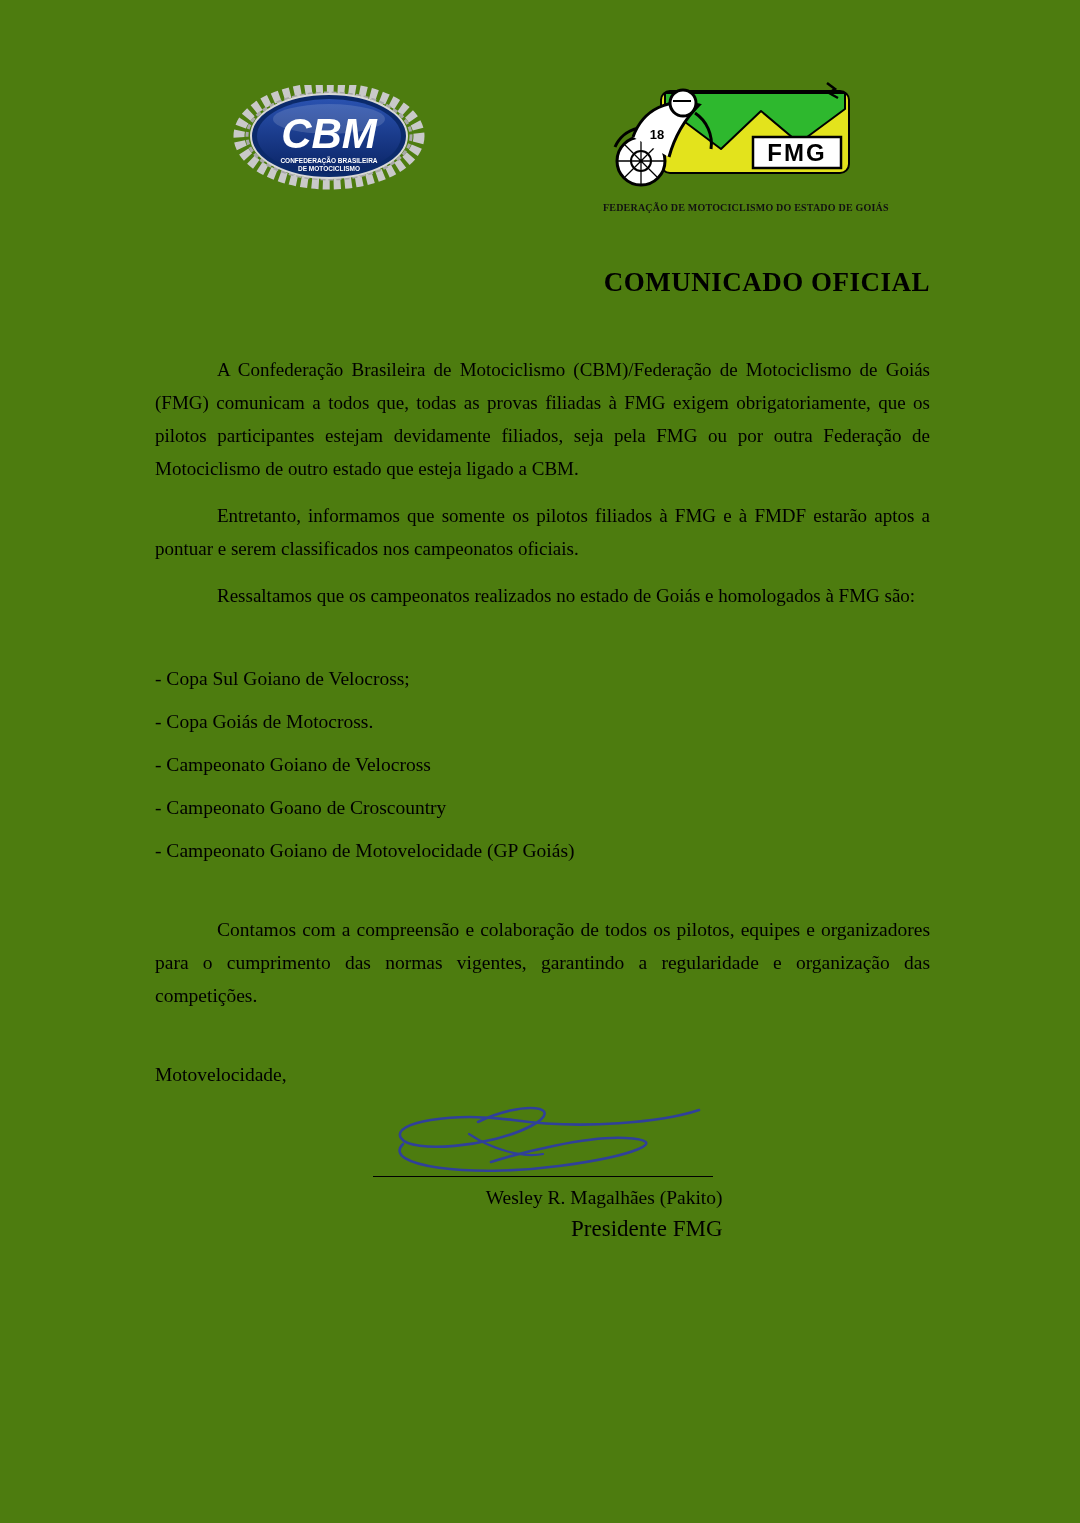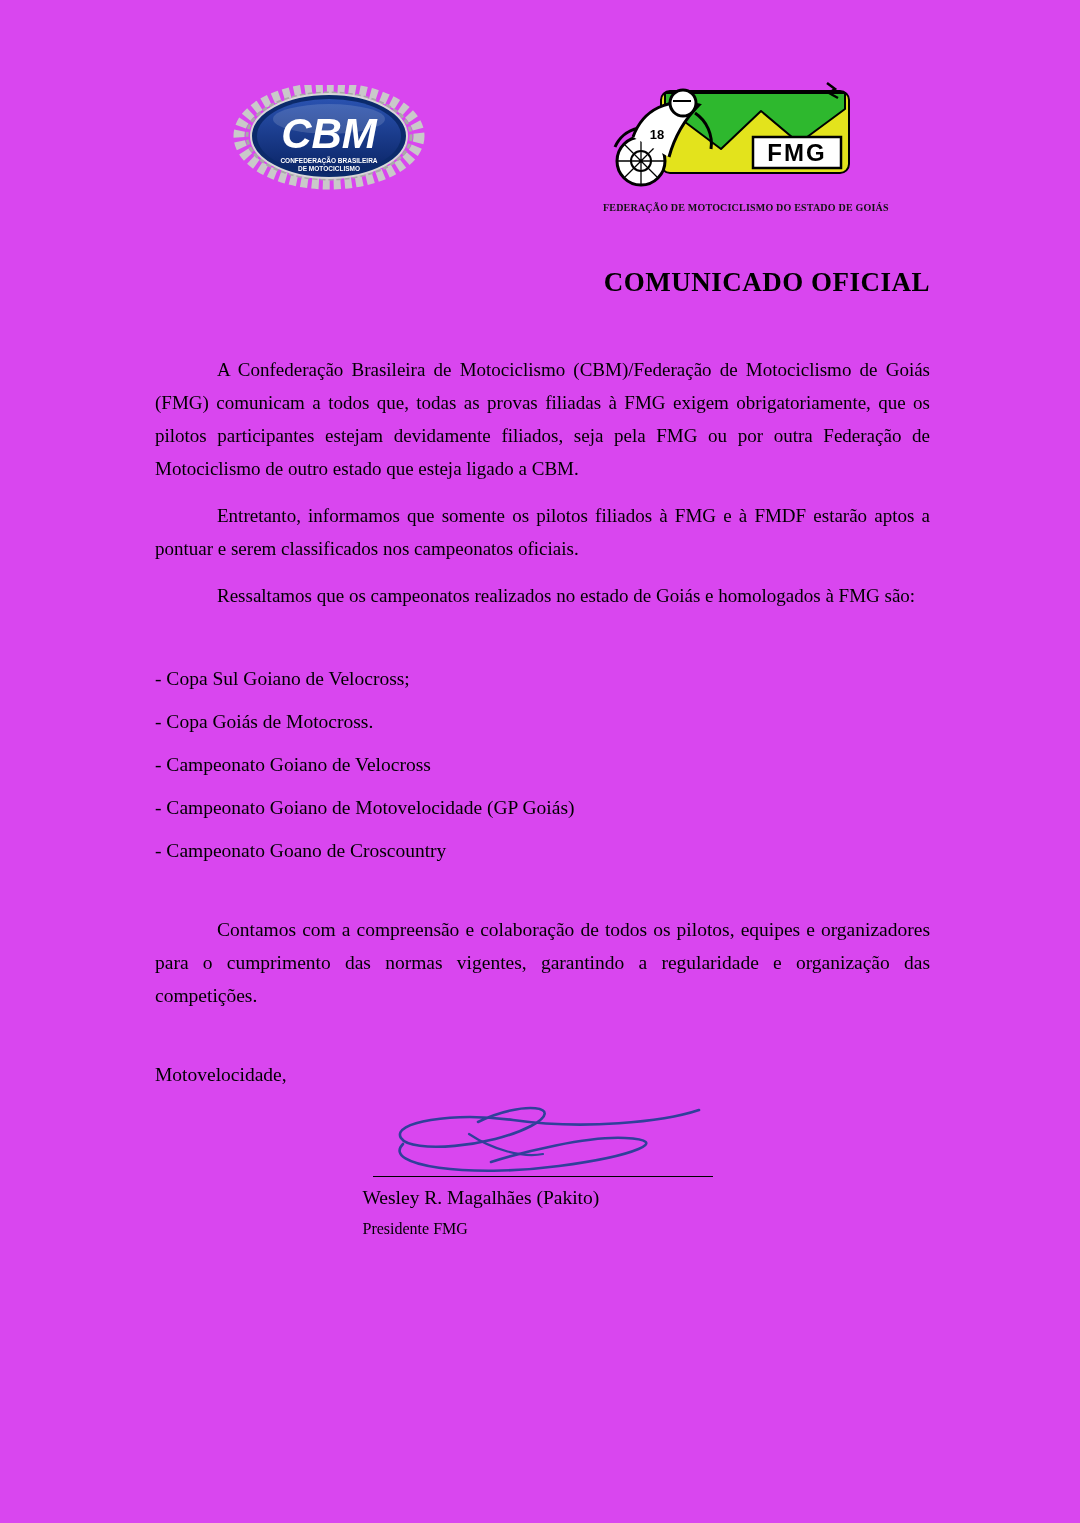--- a/index.html
+++ b/index.html
@@ -1,18 +1,18 @@
 <!DOCTYPE html>
 <html><head>
 <meta charset="utf-8">
 <style>
   * { margin:0; padding:0; box-sizing:border-box; }
   html,body { background:#e9e9e9; }
   .page {
-    width:1080px; height:1523px; margin:0 auto; background:#d946ef;
+    width:1080px; height:1523px; margin:0 auto; background:#4d7c0f;
     font-family:"Liberation Serif", serif; color:#000;
     position:relative; overflow:hidden;
   }
   .content { padding:85px 150px 0 155px; }
 
   
   .logos { position:relative; height:140px; }
   .cbm-logo { position:absolute; left:78px; top:0; width:192px; }
   .fmg-logo { position:absolute; left:448px; top:-6px; width:252px; text-align:right; }
   .fmg-caption {
@@ -38,25 +38,25 @@
     font-size:19.5px; line-height:33px; margin-bottom:10px;
   }
   .closing { margin-top:46px; }
   .closing p {
     font-size:19.5px; line-height:33px; text-align:justify;
     text-indent:62px;
   }
   .salutation { margin-top:52px; font-size:19.5px; }
 
   
-  .sig-block { width:360px; margin:6px auto 0; text-align:left; }
+  .sig-block { width:360px; margin:6px auto 0; text-align:right; }
   .sig-scribble { display:block; margin:0 auto -8px; }
   .sig-line { border-top:1.5px solid #000; width:340px; margin:0 auto; }
   .sig-name { font-size:19.5px; line-height:31px; margin-top:5px; }
-  .sig-title { font-size:16px; line-height:31px; }
+  .sig-title { font-size:23px; line-height:31px; }
 </style>
 </head>
 <body>
 
 <div class="page">
   <div class="content">
 
     <div class="logos">
 
       <div class="cbm-logo">
@@ -111,22 +111,22 @@
     <div class="body-text">
       <p>A Confederação Brasileira de Motociclismo (CBM)/Federação de Motociclismo de Goiás (FMG) comunicam a todos que, todas as provas filiadas à FMG exigem obrigatoriamente, que os pilotos participantes estejam devidamente filiados, seja pela FMG ou por outra Federação de Motociclismo de outro estado que esteja ligado a CBM.</p>
       <p>Entretanto, informamos que somente os pilotos filiados à FMG e à FMDF estarão aptos a pontuar e serem classificados nos campeonatos oficiais.</p>
       <p>Ressaltamos que os campeonatos realizados no estado de Goiás e homologados à FMG são:</p>
     </div>
 
     <div class="champ-list">
       <div>- Copa Sul Goiano de Velocross;</div>
       <div>- Copa Goiás de Motocross.</div>
       <div>- Campeonato Goiano de Velocross</div>
+      <div>- Campeonato Goano de Croscountry</div>
       <div>- Campeonato Goiano de Motovelocidade (GP Goiás)</div>
-      <div>- Campeonato Goano de Croscountry</div>
     </div>
 
     <div class="closing">
       <p>Contamos com a compreensão e colaboração de todos os pilotos, equipes e organizadores para o cumprimento das normas vigentes, garantindo a regularidade e organização das competições.</p>
     </div>
 
     <div class="salutation">Motovelocidade,</div>
 
     <div class="sig-block">
       <svg class="sig-scribble" width="340" height="92" viewBox="0 0 340 92">

